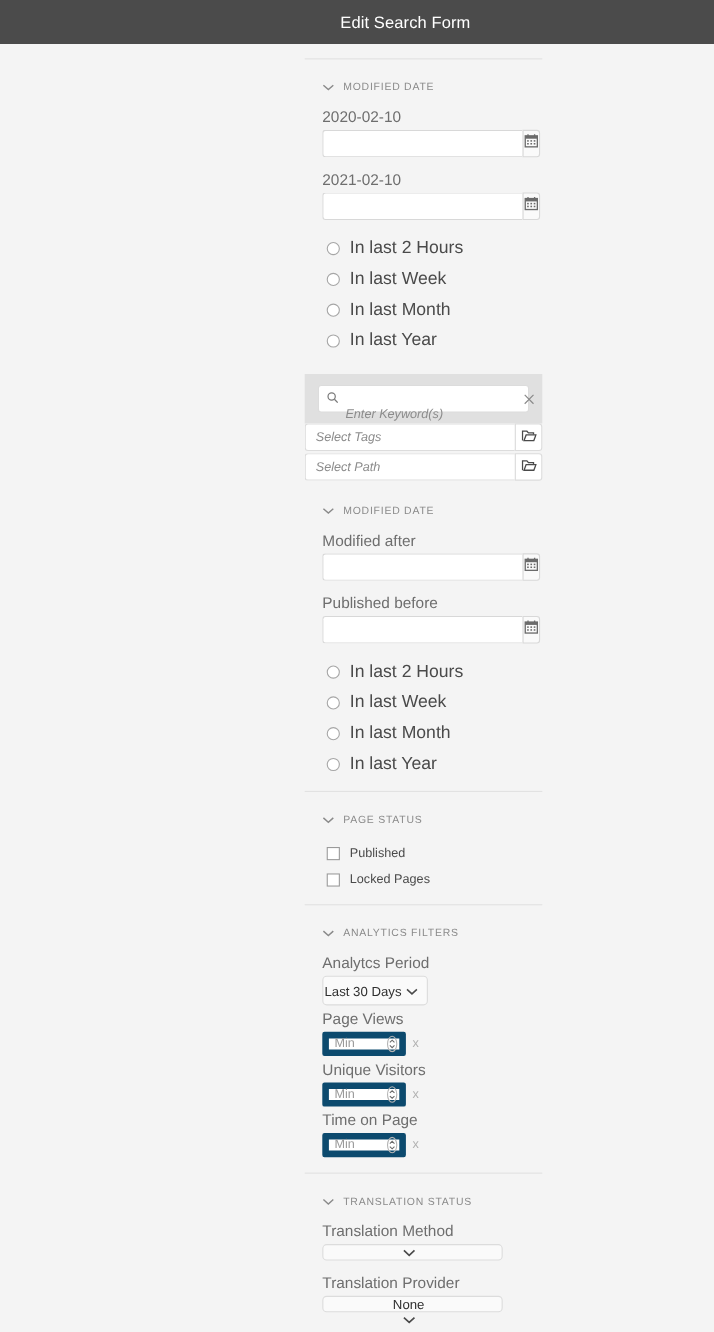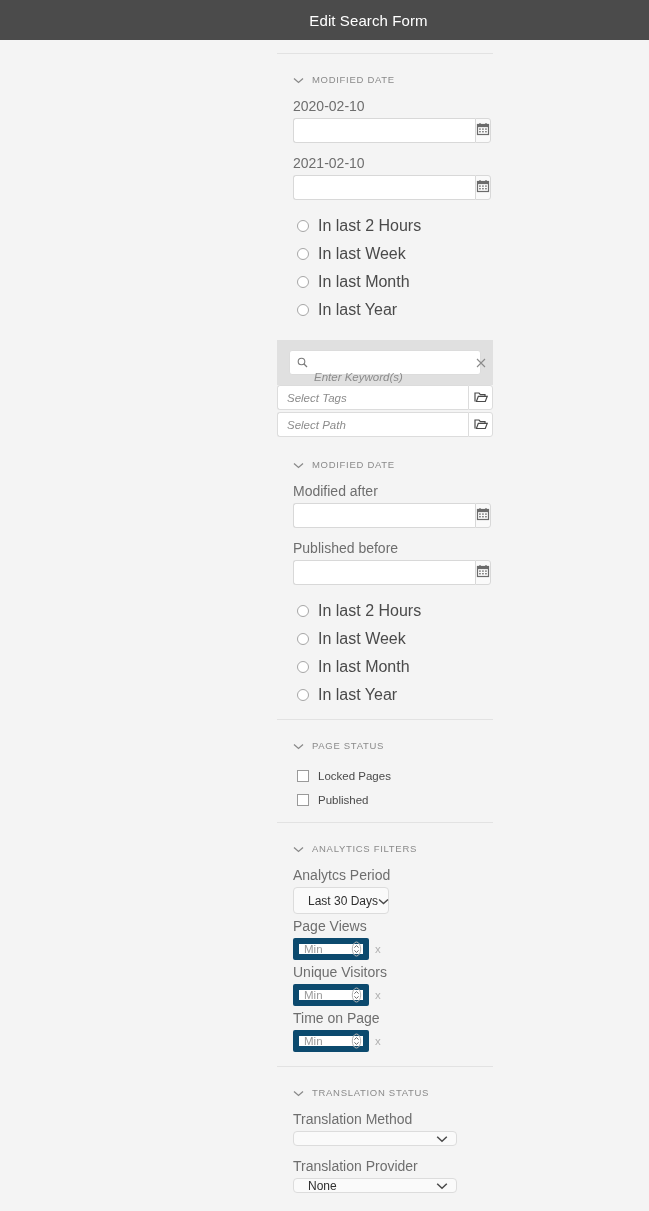--- a/index.html
+++ b/index.html
@@ -230,29 +230,29 @@
 
   
   .dropdown {
     display: flex;
     align-items: center;
     justify-content: space-between;
     background: #fafafa;
     border: 1px solid #dcdcdc;
     border-radius: 4px;
     height: 27px;
-    padding: 0 8px 0 14px;
+    padding: 0 8px 0 1px;
     margin: 0 0 4px 16px;
     box-sizing: border-box;
     cursor: pointer;
     font-size: 12px;
     color: #2f2f2f;
   }
   .dropdown.w-period { width: 96px; }
-  .dropdown.w-wide { width: 164px; height: 15px; }
+  .dropdown.w-wide { width: 164px; height: 15px; flex-direction: column; }
   .dd-text { white-space: nowrap; }
 
   
   .stepper-row {
     display: flex;
     align-items: center;
     gap: 6px;
     margin: 0 0 4px 16px;
   }
   .stepper {
@@ -499,25 +499,25 @@
   <div class="section-header">
     <span class="chev">
       <svg width="11" height="7" viewBox="0 0 11 7">
           <path d="M1 1.5 L5.5 5.5 L10 1.5" stroke="#8a8a8a" stroke-width="1.3" fill="none"></path>
         </svg>
     </span>
     <span class="section-title">Page Status</span>
   </div>
   <div class="check-row">
     <span class="check-box"></span>
-    <span class="check-label">Locked Pages</span>
+    <span class="check-label">Published</span>
   </div>
   <div class="check-row">
     <span class="check-box"></span>
-    <span class="check-label">Published</span>
+    <span class="check-label">Locked Pages</span>
   </div>
 
   <div class="section-gap"></div>
   <div class="divider"></div>
 
   <div class="section-header">
     <span class="chev">
       <svg width="11" height="7" viewBox="0 0 11 7">
           <path d="M1 1.5 L5.5 5.5 L10 1.5" stroke="#8a8a8a" stroke-width="1.3" fill="none"></path>
         </svg>

